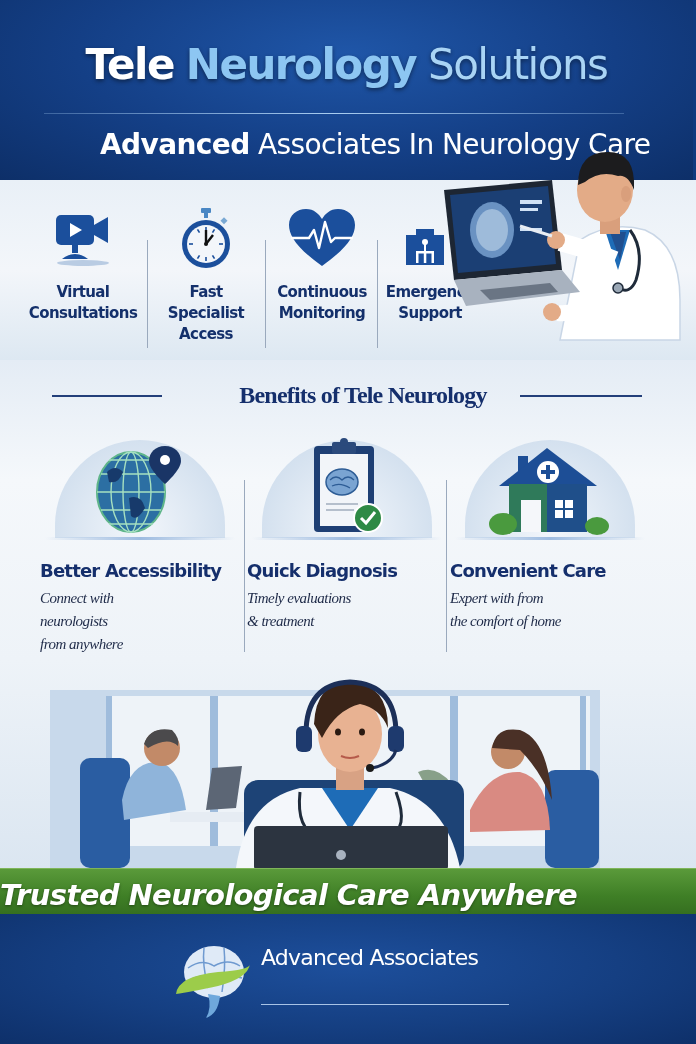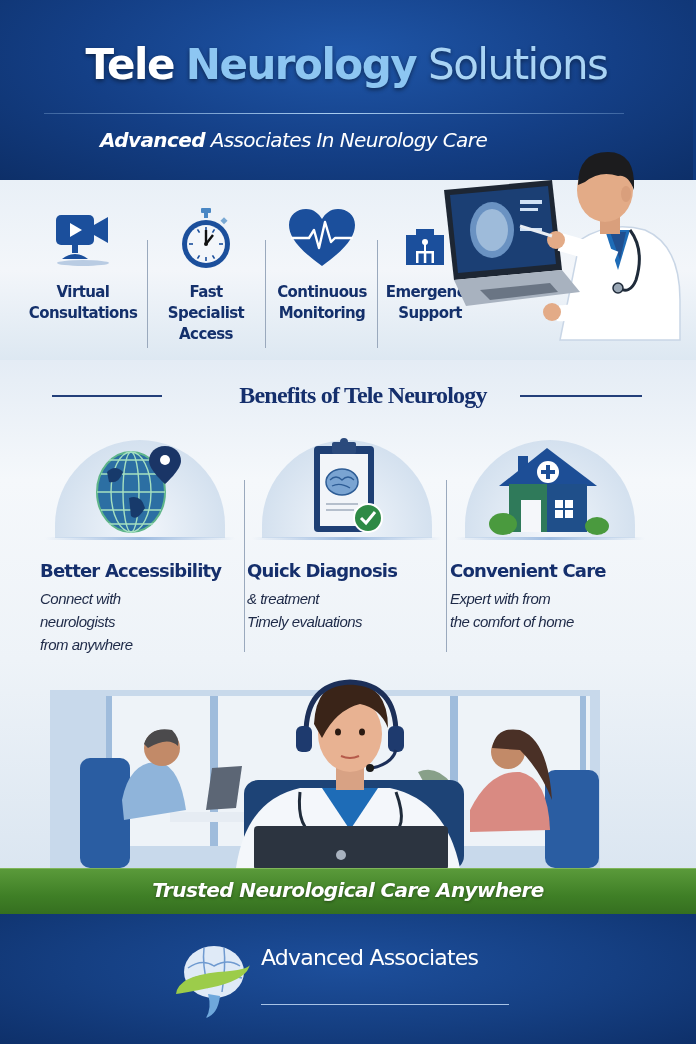--- a/index.html
+++ b/index.html
@@ -21,22 +21,22 @@
     text-shadow: 0 2px 4px rgba(0,0,0,0.45);
   }
   .title .t1 { color: #ffffff; font-weight: bold; }
   .title .t2 { color: #8dc6f2; font-weight: bold; }
   .title .t3 { color: #a9d4f5; font-weight: normal; }
   .title-rule {
     position: absolute; left: 44px; width: 580px; top: 113px; height: 1px;
     background: linear-gradient(90deg, rgba(160,200,240,0.3), #a9cdf0 50%, rgba(160,200,240,0.3));
   }
   .subtitle {
-    position: absolute; left: 100px; top: 128px; font-size: 20px; color: #ffffff;
-    font-family: "DejaVu Sans", sans-serif; letter-spacing: -0.6px; font-style: italic;
+    position: absolute; left: 100px; top: 128px; font-size: 28px; color: #ffffff;
+    font-family: "DejaVu Sans", sans-serif; letter-spacing: -0.6px;
   }
   .subtitle b { font-weight: bold; }
 
   
   .features {
     position: absolute; left: 0; top: 180px; width: 696px; height: 180px;
     background: linear-gradient(180deg, #e9f0f7 0%, #f3f6fa 50%, #dde8f2 100%);
   }
   .feature { position: absolute; top: 24px; width: 110px; text-align: center; }
   .feature .ico { height: 68px; display: flex; align-items: center; justify-content: center; }
@@ -69,42 +69,42 @@
   .bcol .dome::after {
     content: ""; position: absolute; left: -10px; right: -10px; bottom: -2px; height: 3px;
     background: linear-gradient(90deg, rgba(150,180,215,0), #9dbbe0 50%, rgba(150,180,215,0));
   }
   .bcol .dome svg { position: absolute; left: 50%; transform: translateX(-50%); bottom: 2px; }
   .bcol .bh {
     margin-top: 22px; font-family: "DejaVu Sans", sans-serif; font-weight: bold;
     font-size: 18px; color: #152f6c; letter-spacing: -0.8px;
   }
   .bcol .bd {
-    margin-top: 6px; font-family: Liberation Sans, sans-serif; font-style: italic;
+    margin-top: 6px; font-family: Liberation Serif, serif; font-style: italic;
     font-size: 15px; color: #1e2a48; line-height: 23px; letter-spacing: -0.5px;
   }
   .bdiv { position: absolute; top: 120px; width: 1px; height: 172px; background: #9aa9bd; }
 
   
   .office {
     position: absolute; left: 0; top: 660px; width: 696px; height: 208px;
     background: linear-gradient(180deg, #eef3f8 0%, #dbe6f1 100%);
     overflow: hidden;
   }
 
   
   .banner {
     position: absolute; left: 0; top: 868px; width: 696px; height: 46px;
     background: linear-gradient(180deg, #5a9a3a 0%, #3f7f26 60%, #356f20 100%);
     border-top: 1px solid #7fb55a;
   }
   .banner-text {
-    position: absolute; left: 0; width: 100%; top: 9px; text-align: center;
+    position: absolute; left: 0; width: 100%; top: 9px; text-align: left;
     font-family: "DejaVu Sans", sans-serif; font-style: italic; font-weight: bold;
-    font-size: 20px; color: #ffffff; letter-spacing: -0.6px;
+    font-size: 29px; color: #ffffff; letter-spacing: -0.6px;
     text-shadow: 0 1px 3px rgba(0,0,0,0.4);
   }
 
   
   .footer {
     position: absolute; left: 0; top: 914px; width: 696px; height: 130px;
     background: radial-gradient(ellipse at 50% 40%, #1d4f9c 0%, #153f82 55%, #0e306a 100%);
   }
   .logo-mark { position: absolute; left: 168px; top: 20px; }
   .logo-text {
@@ -284,22 +284,22 @@
         <ellipse cx="40" cy="46" rx="16" ry="13" fill="#7aa4d2" stroke="#2d5c95" stroke-width="1.5"></ellipse>
         <path d="M28 44 Q34 38 40 44 Q46 38 52 44 M30 50 Q38 46 48 52" stroke="#2d5c95" stroke-width="1.3" fill="none"></path>
         <line x1="24" y1="68" x2="56" y2="68" stroke="#b5bfcc" stroke-width="2"></line>
         <line x1="24" y1="74" x2="52" y2="74" stroke="#b5bfcc" stroke-width="2"></line>
         <circle cx="66" cy="82" r="14" fill="#2e8a45" stroke="#ffffff" stroke-width="2"></circle>
         <polyline points="59,82 64,87 73,76" fill="none" stroke="#ffffff" stroke-width="3"></polyline>
       </svg>
     </div>
     <div class="bh">Quick Diagnosis</div>
     <div class="bd">
+      <div>Timely evaluations</div>
       <div>&amp; treatment</div>
-      <div>Timely evaluations</div>
     </div>
   </div>
   <div class="bdiv" style="left:446px"></div>
 
   <div class="bcol" style="left:450px">
     <div class="dome">
       <svg width="130" height="94" viewBox="0 0 130 94">
         <rect x="33" y="14" width="10" height="20" fill="#1d4e96"></rect>
         <path d="M14 44 L62 6 L112 44 Z" fill="#1d4e96"></path>
         <rect x="24" y="42" width="78" height="48" fill="#2f7a5a"></rect>

